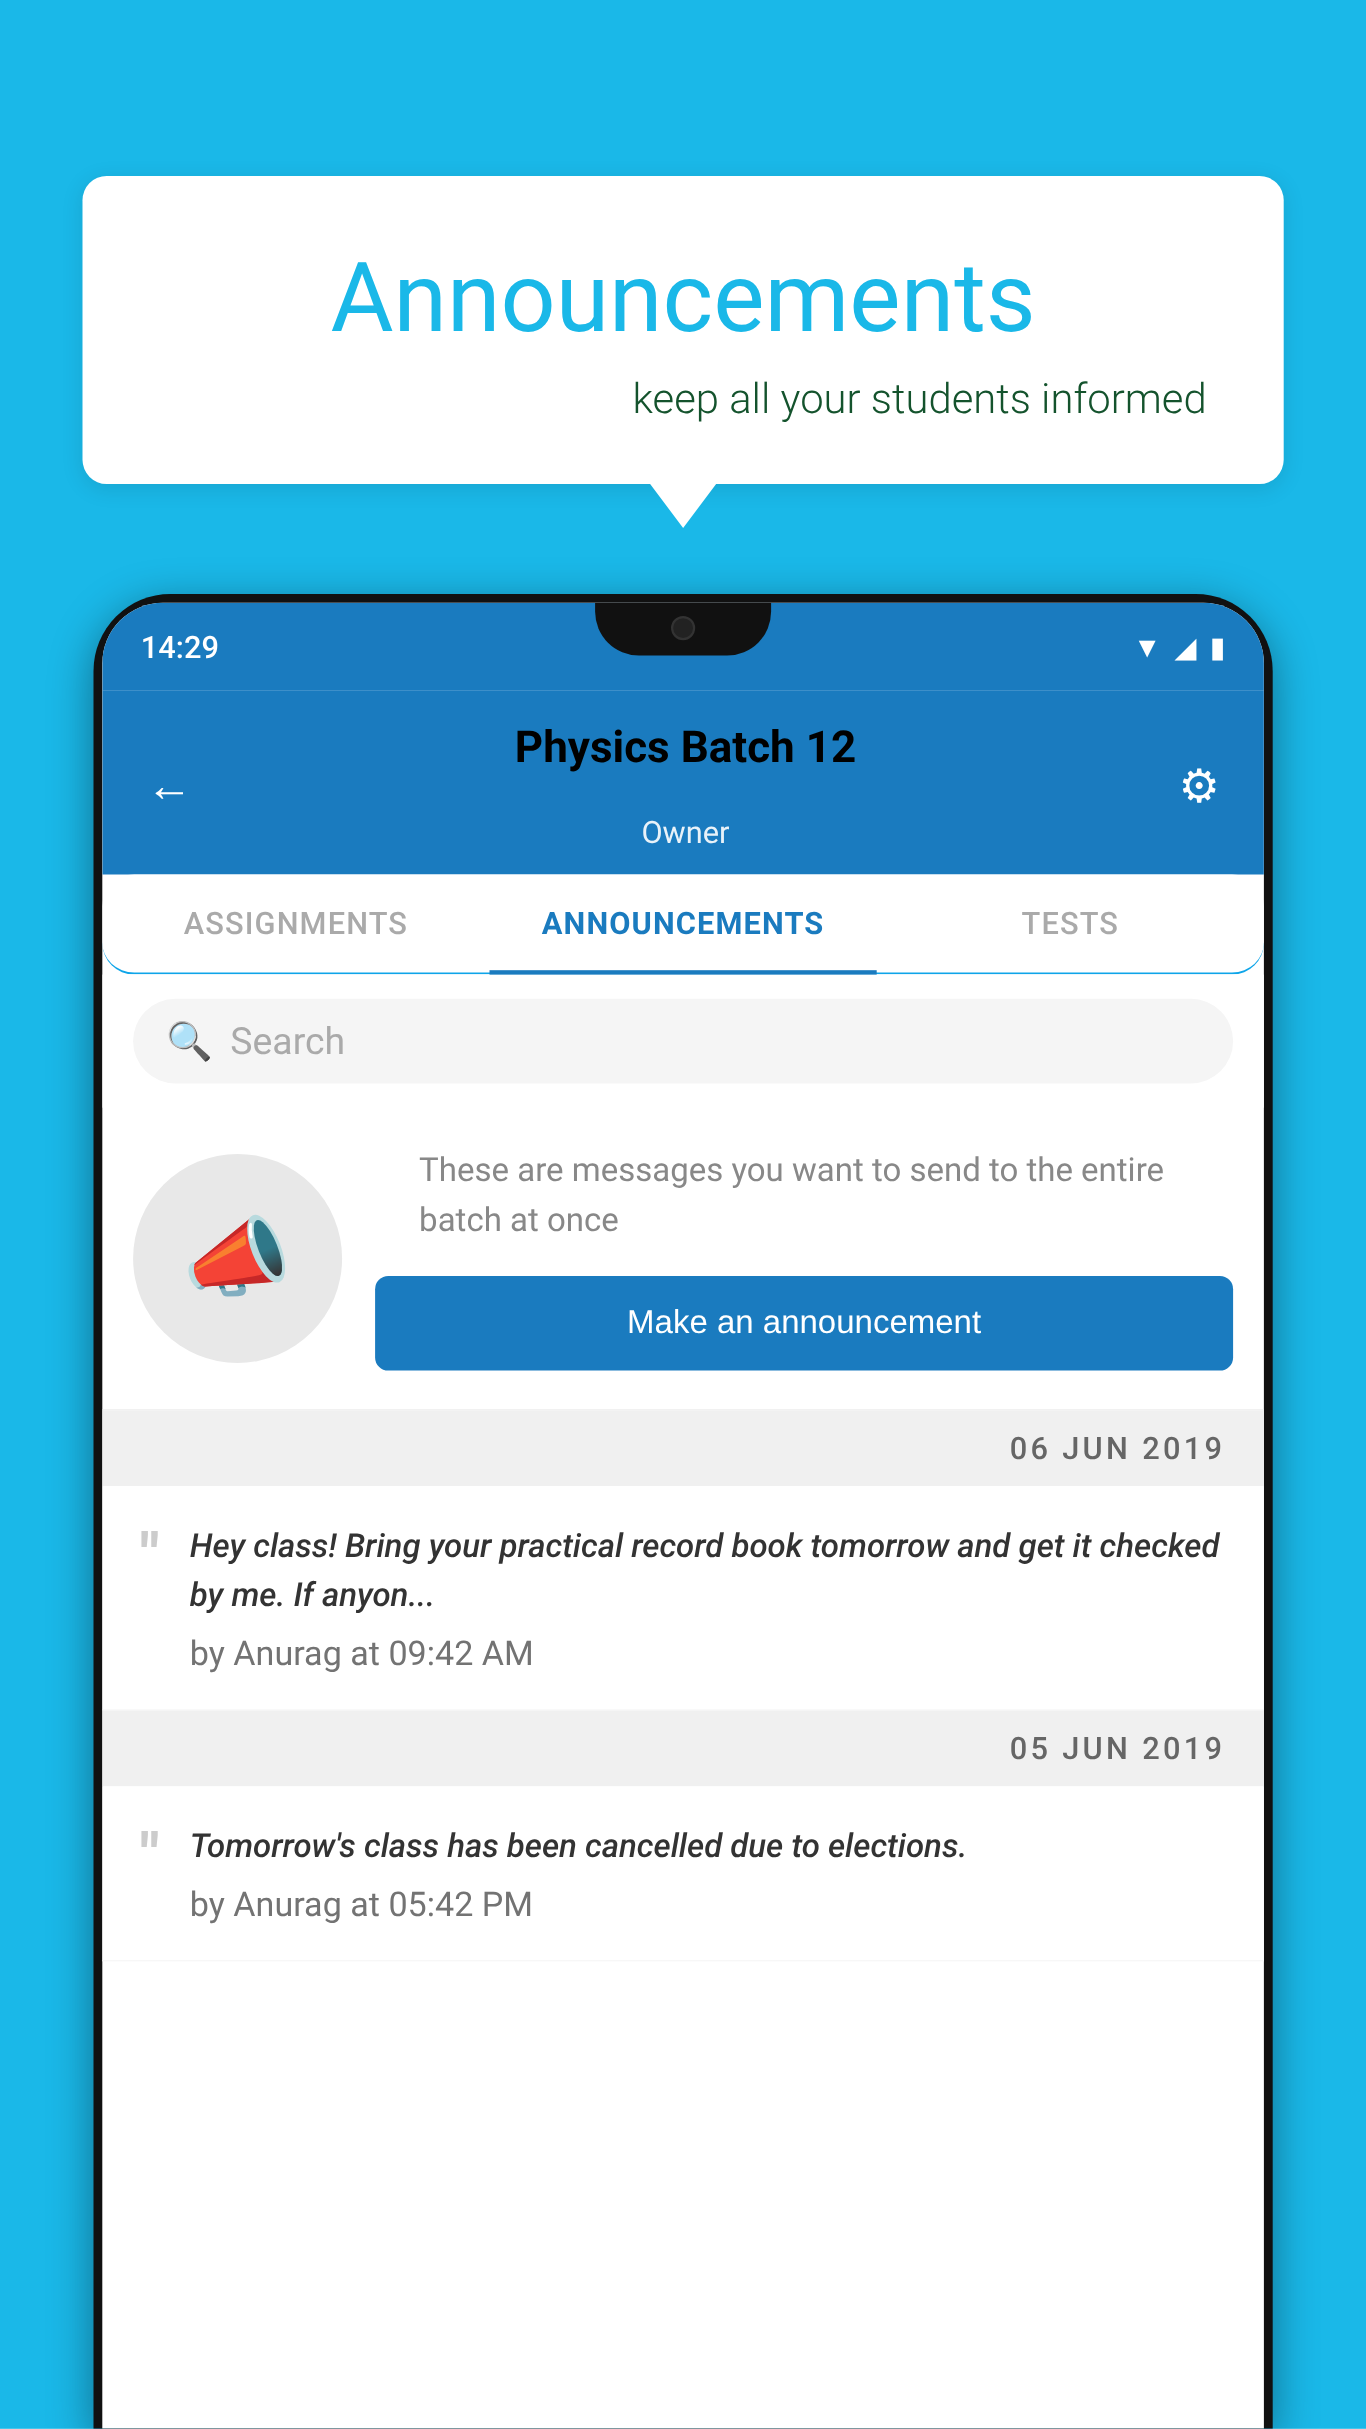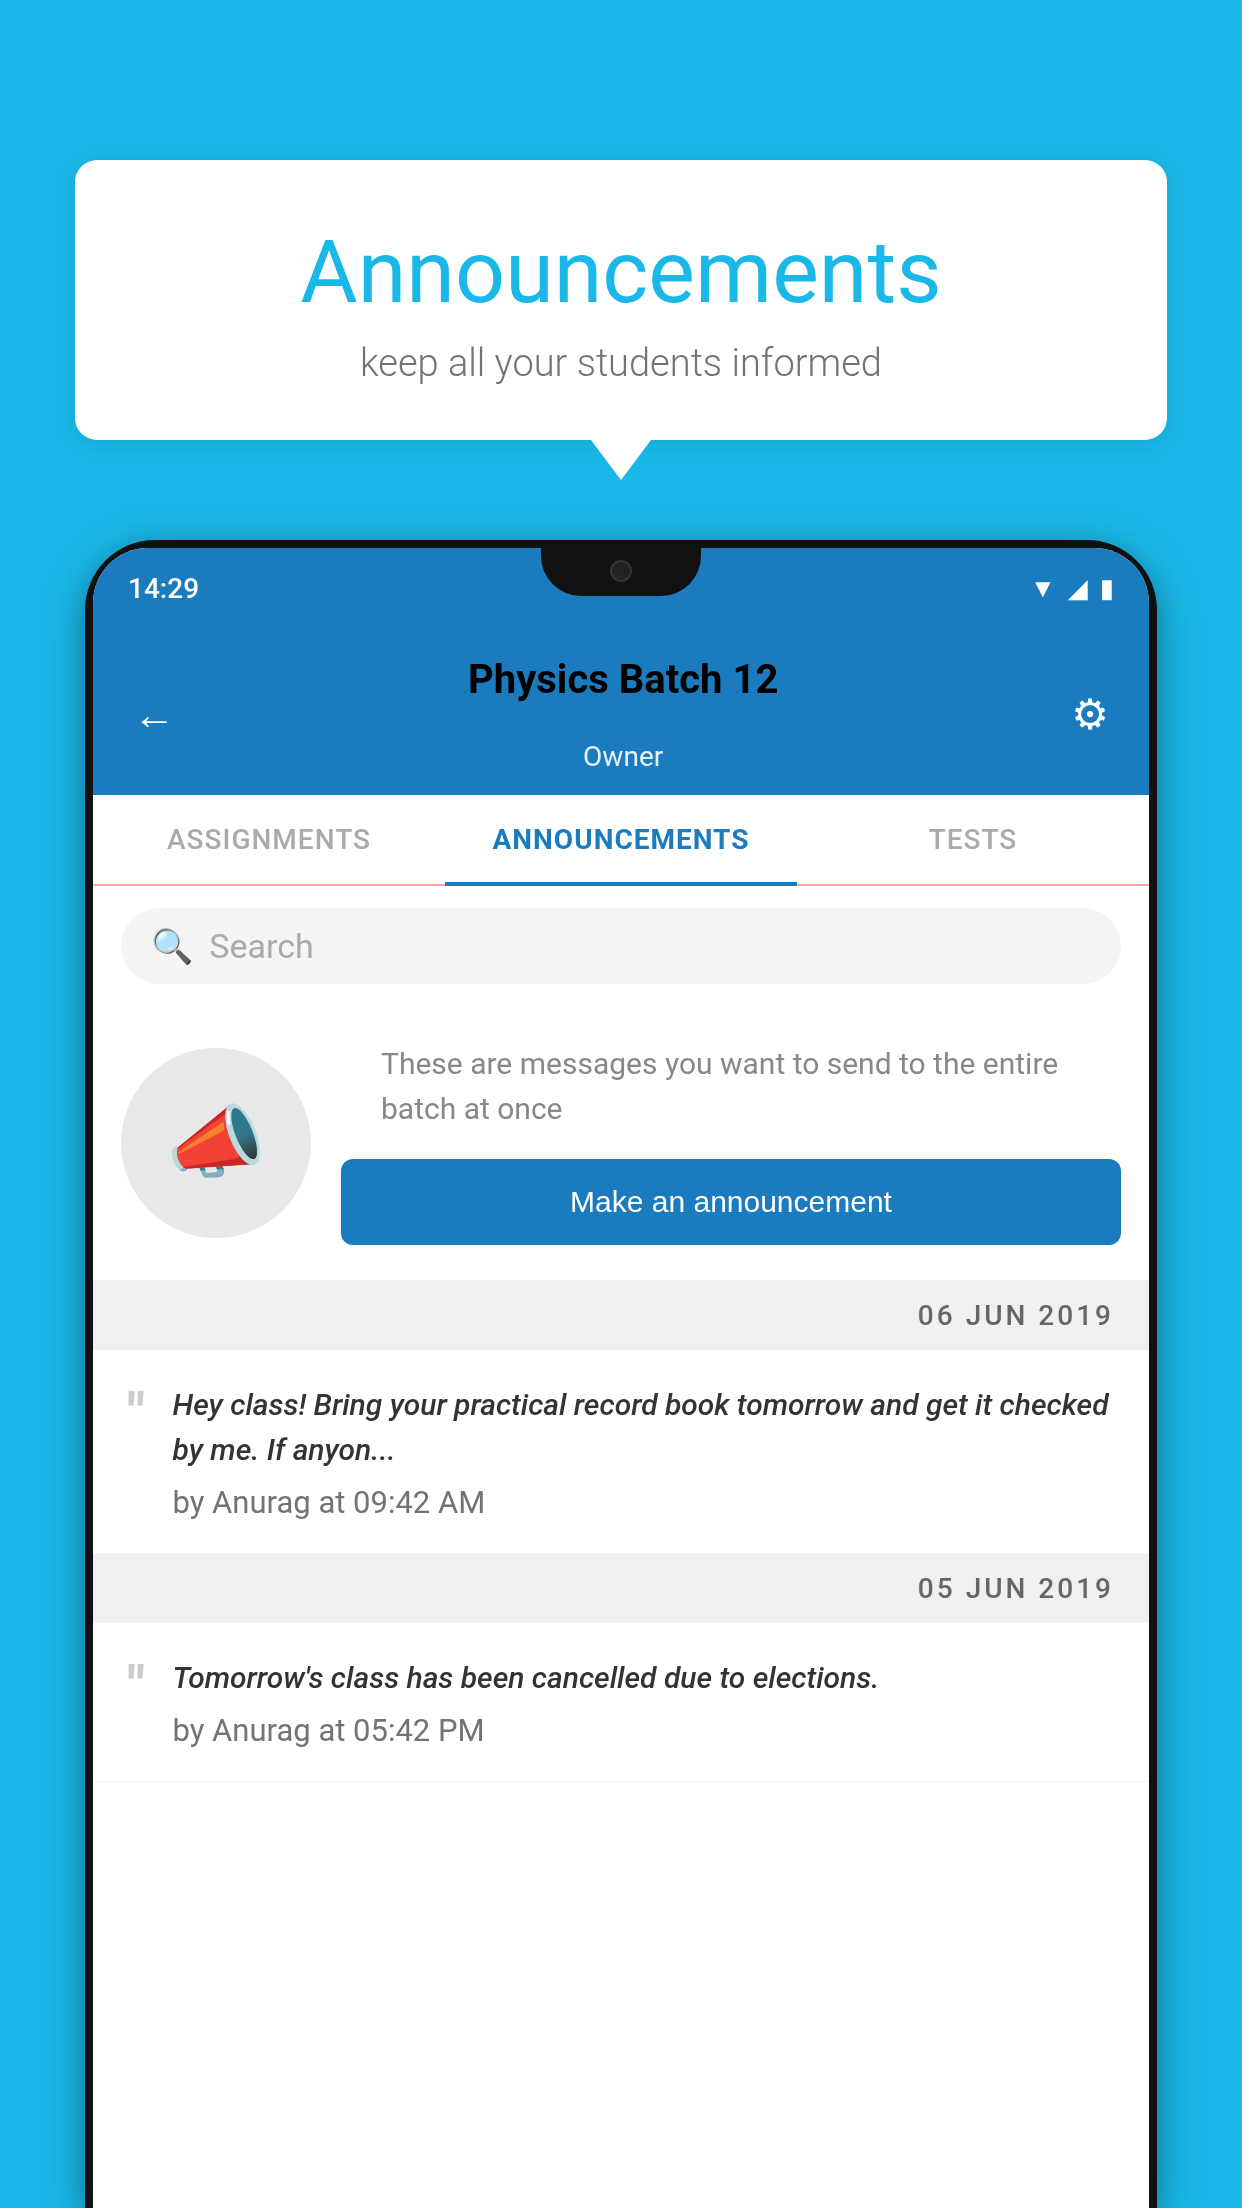--- a/index.html
+++ b/index.html
@@ -43,22 +43,23 @@
 
     .bubble-title {
       font-size: 88px;
       font-weight: 400;
       color: #1ab8e8;
       margin-bottom: 18px;
     }
 
     .bubble-subtitle {
       font-size: 38px;
-      color: #737373;
+      color: #14532d;
       font-weight: 300;
+      text-align: right;
     }
 
     
     .phone-frame {
       position: absolute;
       top: 540px;
       left: 85px;
       right: 85px;
       bottom: 0;
       background: #111;
@@ -150,21 +151,22 @@
     .header-gear {
       color: white;
       font-size: 42px;
       cursor: pointer;
     }
 
     
     .tabs-container {
       background: white;
       display: flex;
-      border-bottom: 2px solid #fca5a5;
+      border-bottom: 2px solid #0ea5e9;
+      border-radius: 29px;
     }
 
     .tab {
       flex: 1;
       padding: 28px 10px;
       text-align: center;
       font-size: 28px;
       font-weight: 500;
       color: #aaa;
       letter-spacing: 1px;

